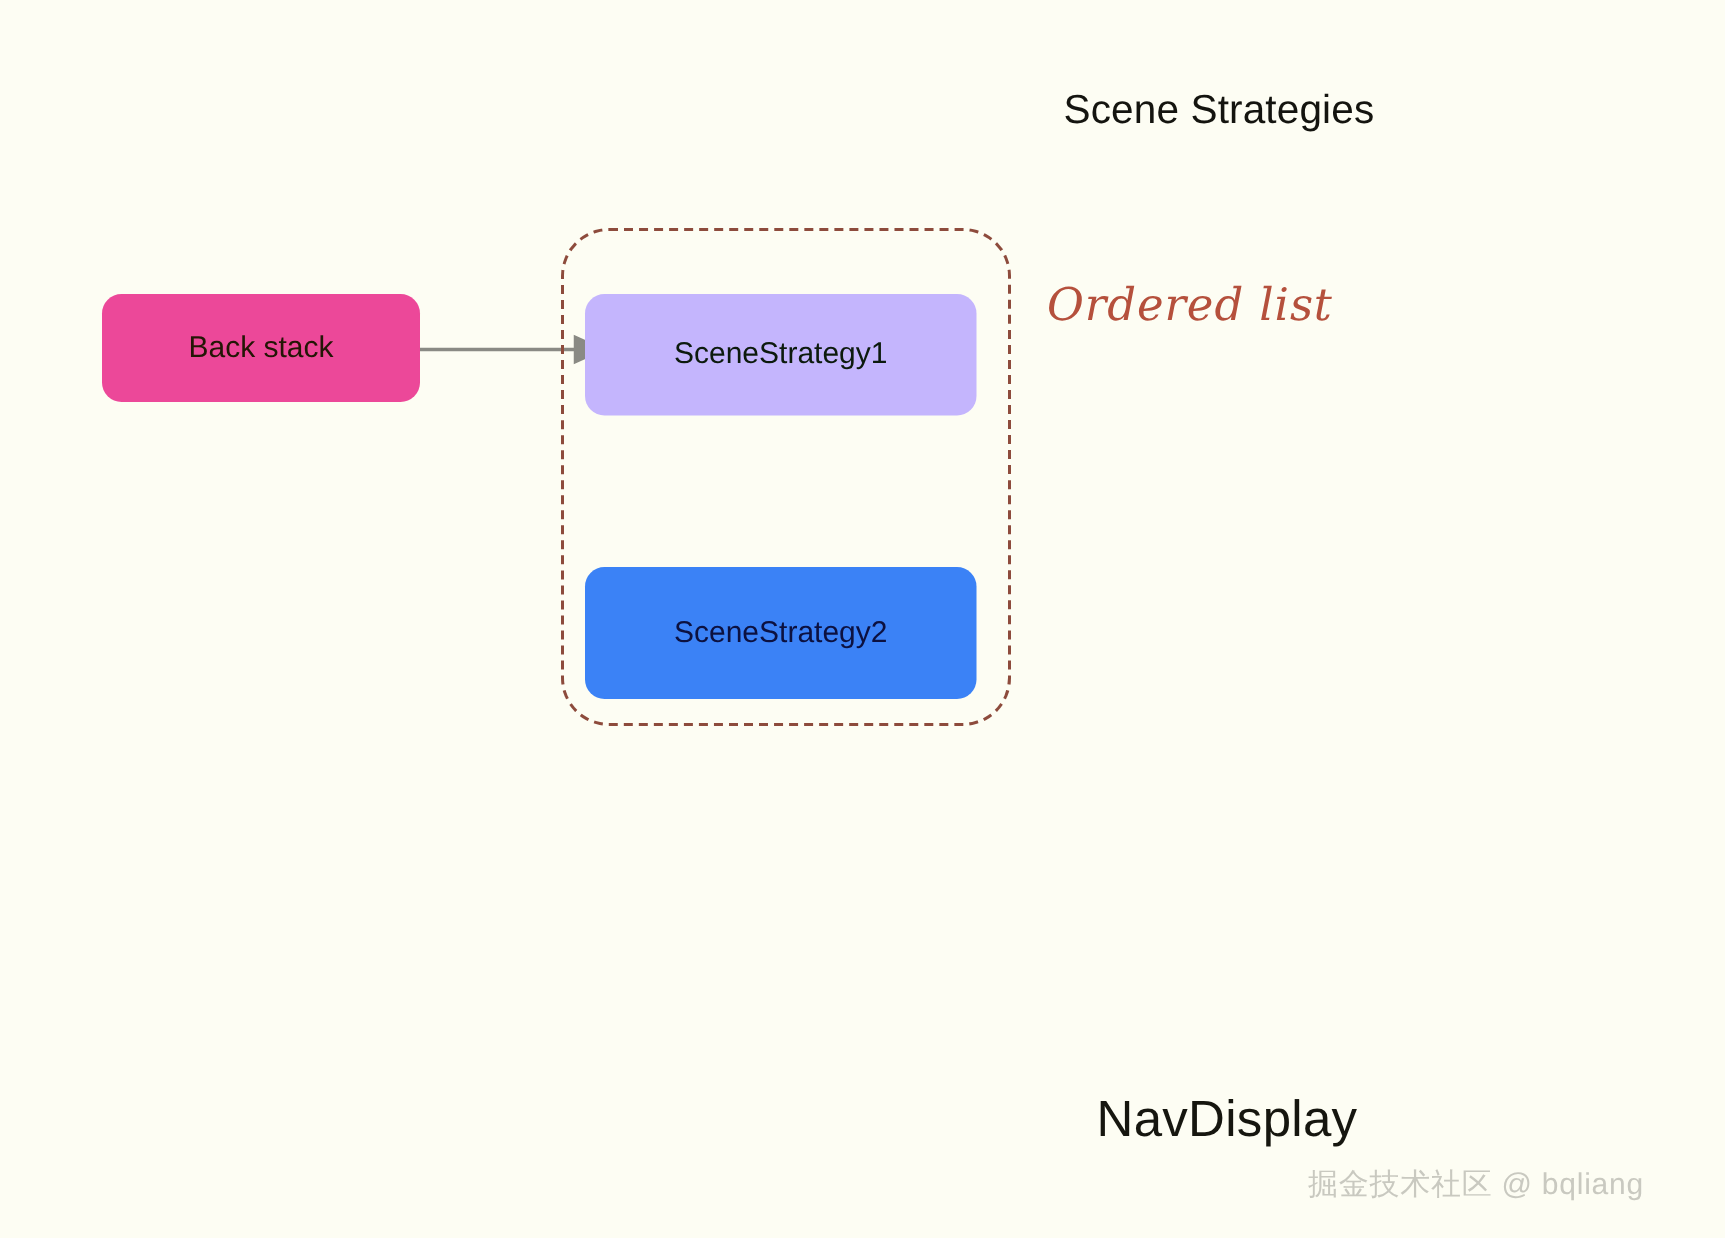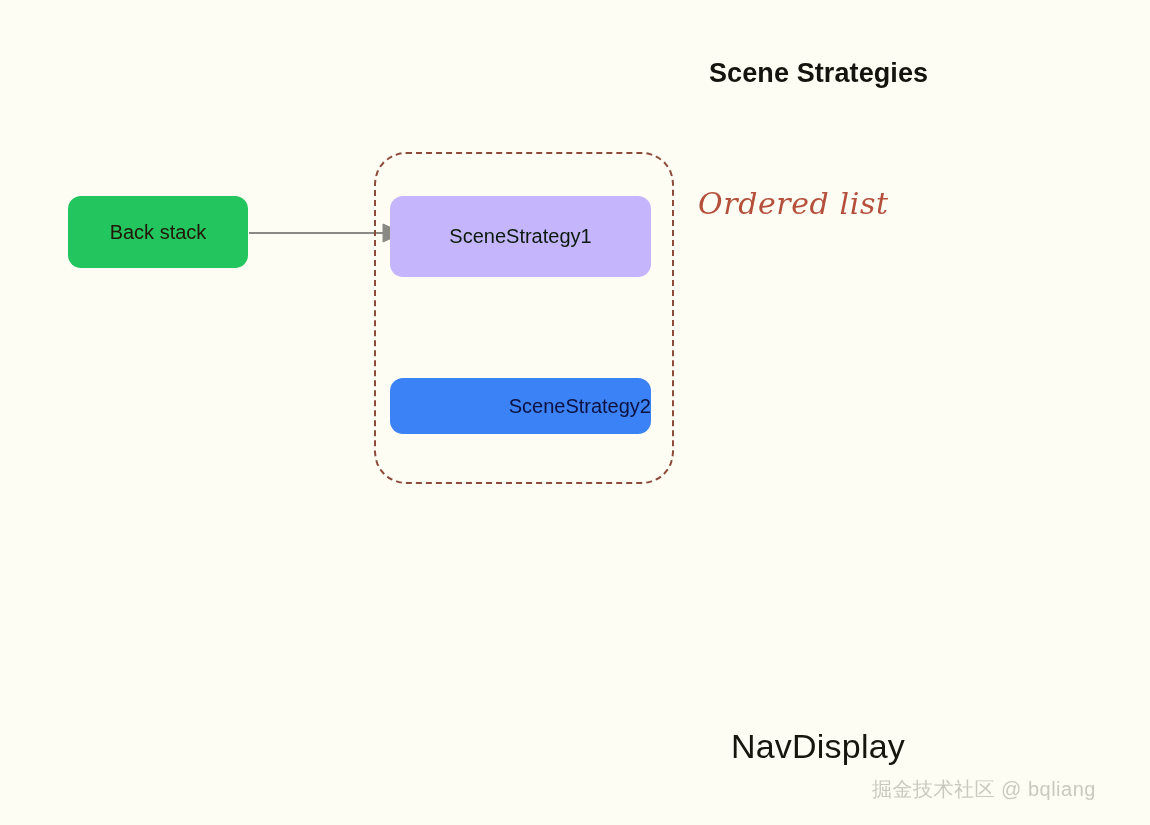--- a/index.html
+++ b/index.html
@@ -19,42 +19,42 @@
     width: 1150px;
     height: 825px;
   }
 
   
   .diagram-title {
     position: absolute;
     left: 709px;
     top: 58px;
     font-size: 27px;
-    font-weight: bold;
+    font-weight: normal;
     color: #14140f;
     letter-spacing: 0.1px;
     white-space: nowrap;
   }
 
   
   .node {
     position: absolute;
     display: flex;
     align-items: center;
     justify-content: center;
     border-radius: 14px;
     white-space: nowrap;
     box-sizing: border-box;
   }
   .node-backstack {
     left: 68px;
     top: 196px;
-    width: 180px;
+    width: 212px;
     height: 72px;
-    background: #22c55e;
+    background: #ec4899;
     color: #231605;
     font-size: 20px;
     border-radius: 13px;
   }
 
   
   .group-box {
     position: absolute;
     left: 374px;
     top: 152px;
@@ -74,26 +74,25 @@
     height: 81px;
     background: #c4b5fd;
     color: #0c1a0d;
     font-size: 20px;
     border-radius: 13px;
   }
   .node-strategy2 {
     left: 390px;
     top: 378px;
     width: 261px;
-    height: 56px;
+    height: 88px;
     background: #3b82f6;
     color: #0c1140;
     font-size: 20px;
     border-radius: 13px;
-    justify-content: flex-end;
   }
 
   
   .arrow-layer {
     position: absolute;
     left: 0;
     top: 0;
     width: 1150px;
     height: 825px;
     pointer-events: none;

